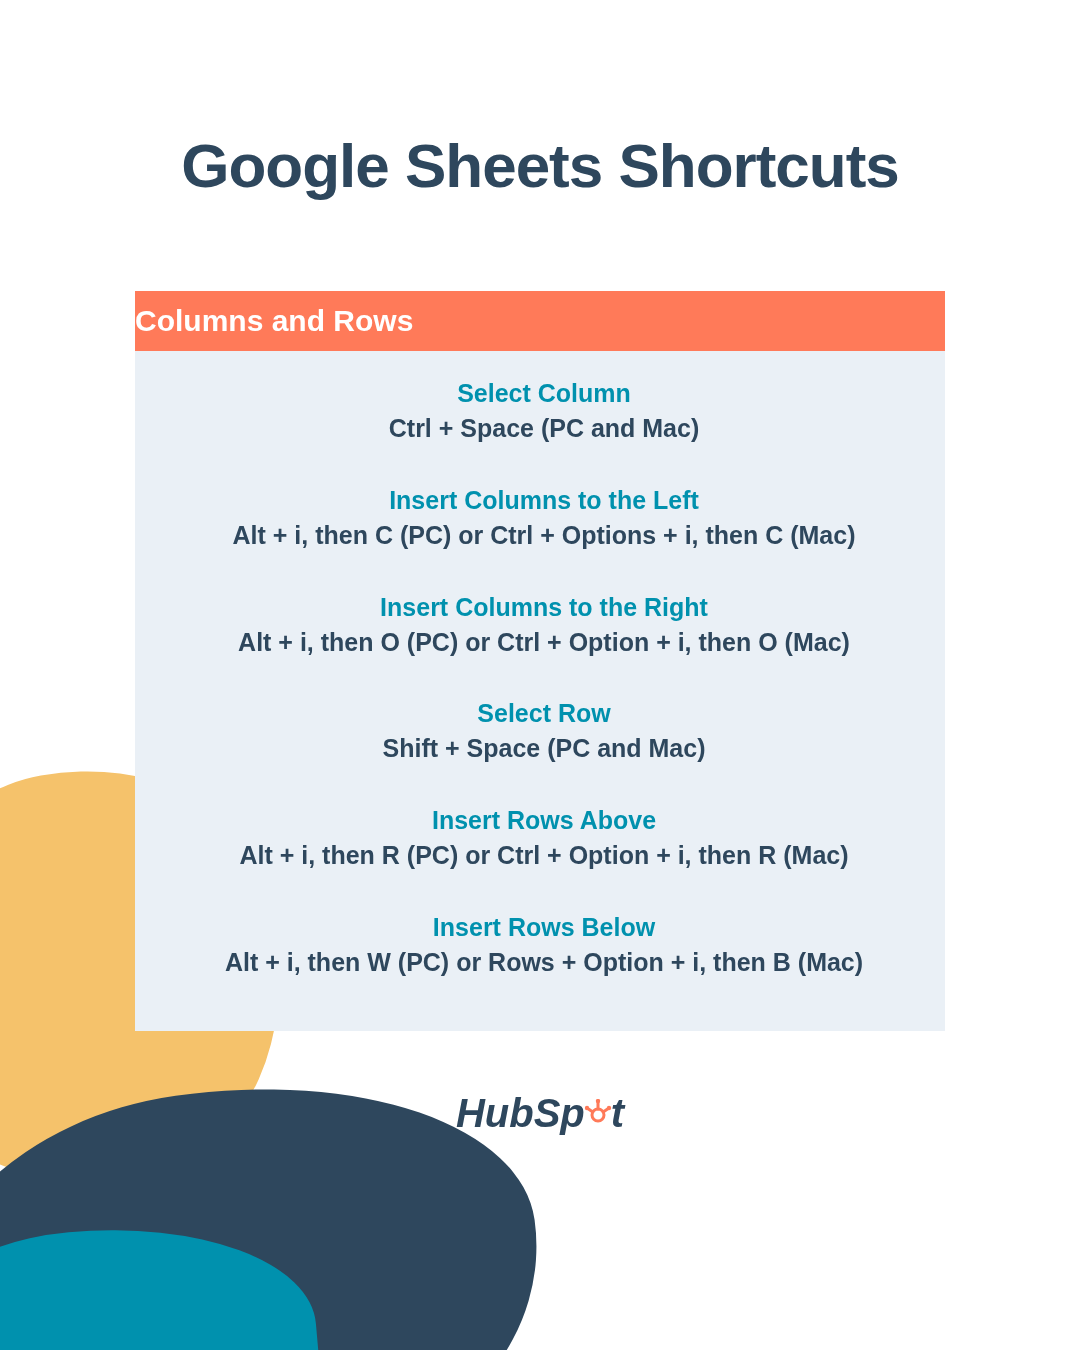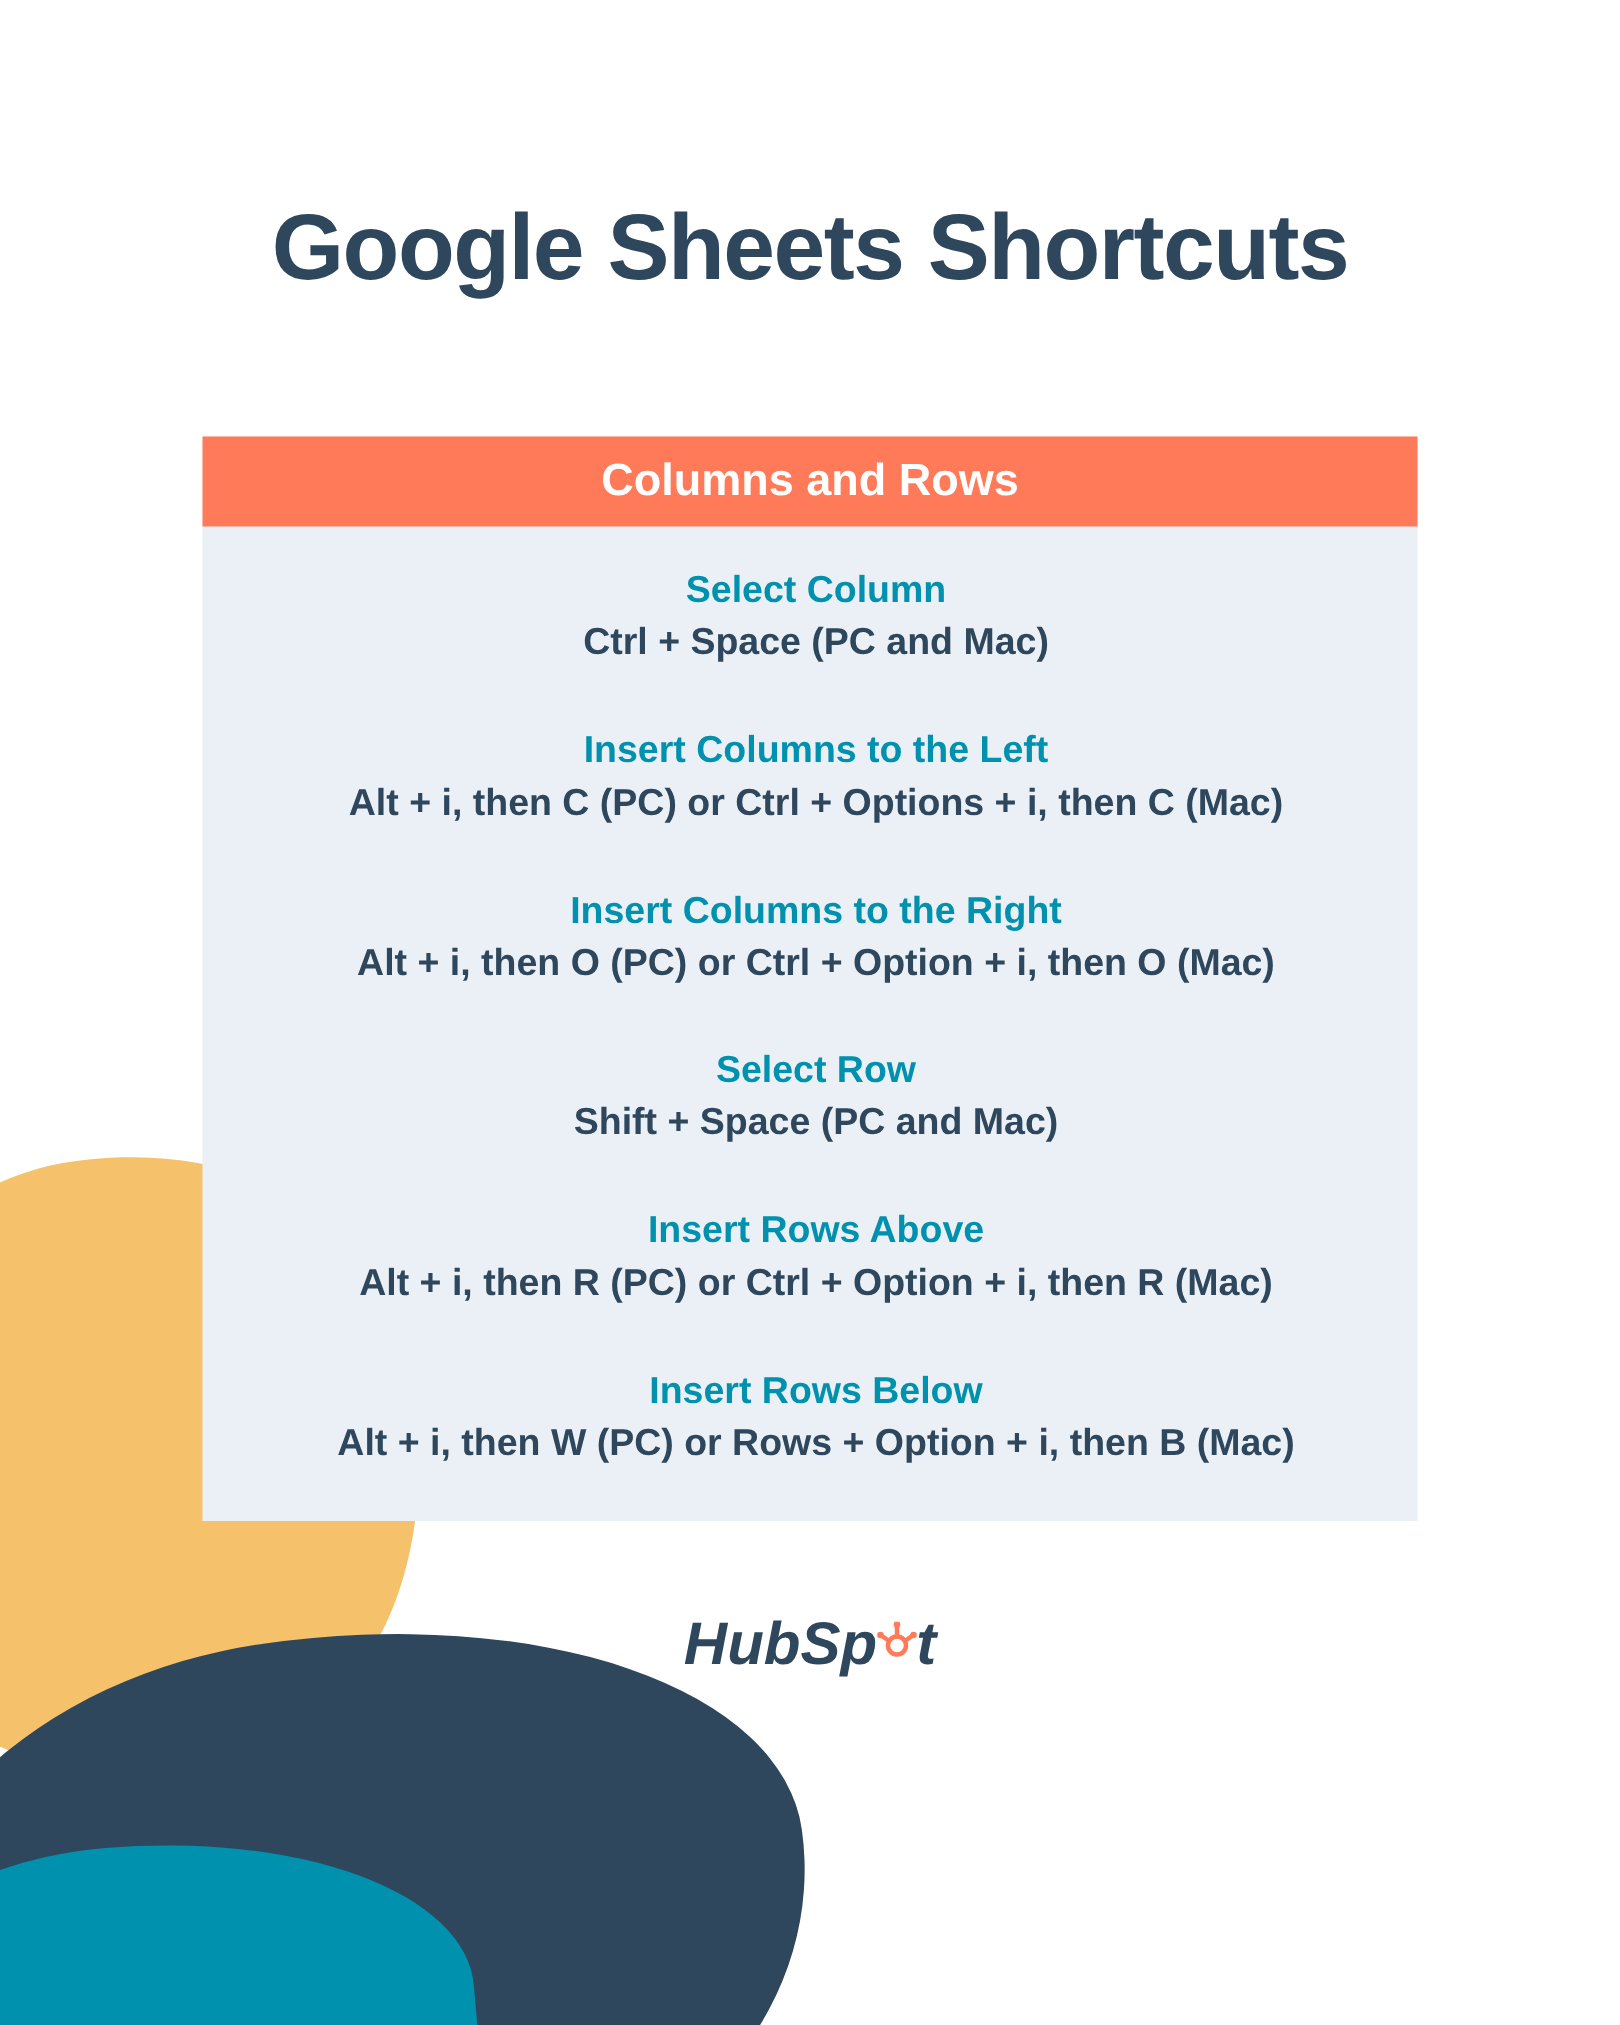--- a/index.html
+++ b/index.html
@@ -57,34 +57,34 @@
       letter-spacing: -1px;
       margin-bottom: 90px;
     }
     .card {
       background: #eaf0f6;
       width: 100%;
     }
     .card-header {
       background: #ff7a59;
       color: #ffffff;
-      text-align: center;
+      text-align: left;
       font-size: 30px;
       font-weight: 600;
       padding: 13px 0;
     }
     .card-body {
       padding: 28px 22px 34px 30px;
       text-align: center;
     }
     .shortcut-item {
       margin-bottom: 40px;
     }
     .shortcut-item:last-child {
-      margin-bottom: 0;
+      margin-bottom: 17px;
     }
     .shortcut-title {
       color: #0091ae;
       font-size: 25px;
       font-weight: 700;
       margin-bottom: 4px;
     }
     .shortcut-keys {
       color: #2e475d;
       font-size: 25px;

